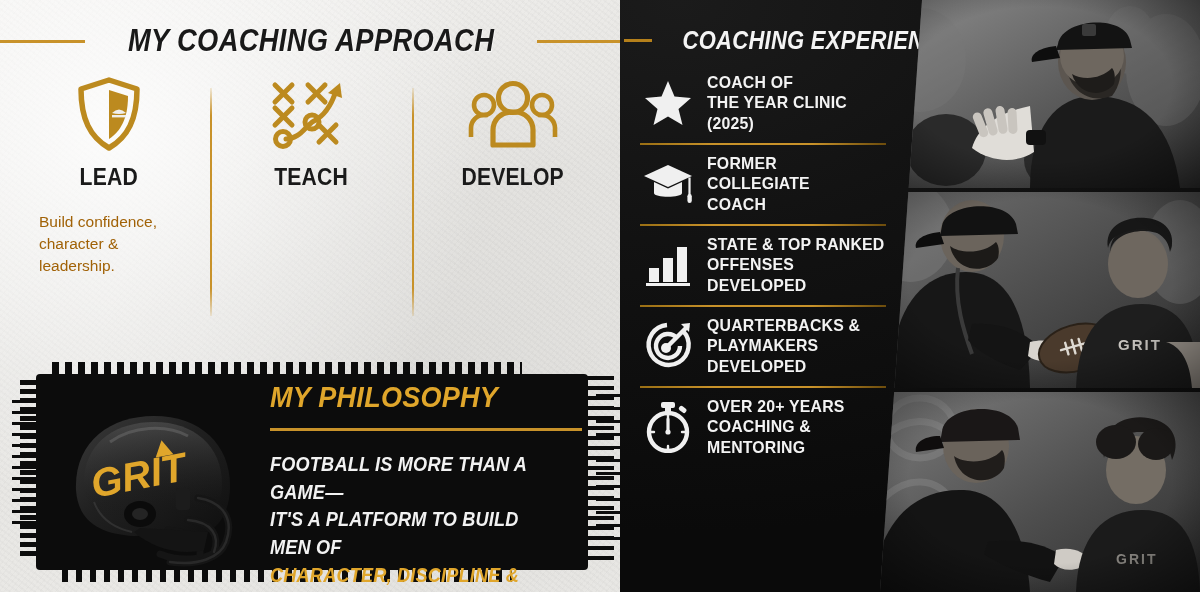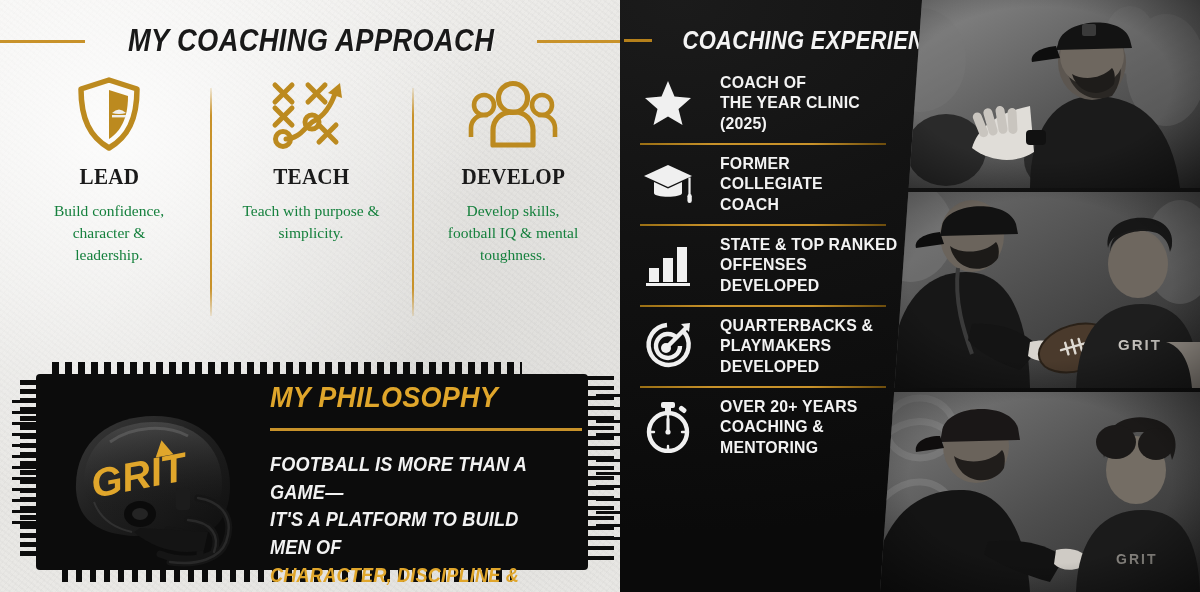--- a/index.html
+++ b/index.html
@@ -49,38 +49,37 @@
   }
 
   .pillars{
     position:absolute; left:8px; top:78px; width:606px; height:250px;
     display:flex;
   }
   .pillar{
     position:relative; flex:1 1 0;
     display:flex; flex-direction:column; align-items:center;
     padding:0 8px;
-    font-family:Liberation Serif, serif;
   }
   .pillar + .pillar::before{
     content:""; position:absolute; left:0; top:10px;
     width:2px; height:228px;
     background:linear-gradient(to bottom, rgba(200,146,42,.15), #c8922a 12%, #c8922a 88%, rgba(200,146,42,.15));
   }
   .p-icon{ height:72px; display:flex; align-items:center; justify-content:center; }
   .p-title{
     margin-top:14px;
     font-weight:700; font-size:23px; letter-spacing:.2px;
     color:#1a1a1a;
     transform:scaleX(.92);
   }
   .p-desc{
-    margin-top:10px;
+    margin-top:20px;
     font-size:15.5px; line-height:1.42;
-    color:#15803d; text-align:center;
+    color:#a16207; 
     max-width:140px;
   }
 
   
   .philosophy{
     position:absolute; left:22px; top:366px; width:580px; height:212px;
   }
   .phil-bg{
     position:absolute; left:14px; top:8px; width:552px; height:196px;
     background:#0c0c0c;
@@ -161,21 +160,21 @@
     font-size:25px; letter-spacing:.3px; color:#f4f4f4;
     transform:scaleX(.88); transform-origin:center;
     white-space:nowrap;
   }
 
   .exp-list{
     position:absolute; left:640px; top:62px; width:276px;
   }
   .exp-item{
     position:relative;
-    display:flex; align-items:center; gap:24px;
+    display:flex; align-items:center; gap:11px;
     height:81px;
   }
   .exp-item + .exp-item::before{
     content:""; position:absolute; left:0; top:0;
     width:246px; height:2px;
     background:linear-gradient(to right,#9a6f14,#c8922a 30%, #c8922a 70%, #6c4c0c);
   }
   .exp-ico{
     flex:0 0 auto; width:56px; height:52px;
     display:flex; align-items:center; justify-content:center;
@@ -245,40 +244,38 @@
               <line x1="53" y1="48" x2="70" y2="65"></line>
                 <line x1="70" y1="48" x2="53" y2="65"></line>
             </g>
             <path d="M20 62 C34 62 40 48 48 44 C60 38 66 26 70 14" fill="none" stroke="#bc8a1f" stroke-width="5" stroke-linecap="round"></path>
             <path d="M62 16 L74 6 L76 21 Z" fill="#bc8a1f"></path>
             <circle cx="17" cy="62" r="7.5" fill="none" stroke="#bc8a1f" stroke-width="5"></circle>
             <circle cx="46" cy="45" r="7" fill="none" stroke="#bc8a1f" stroke-width="5"></circle>
           </svg>
         </div>
         <div class="p-title">TEACH</div>
-        <div class="p-desc">Teach with purpose &amp; simplicity.</div>
       </div>
 
       <div class="pillar">
         <div class="p-icon">
           <svg width="92" height="70" viewBox="0 0 92 70">
             <g fill="none" stroke="#bc8a1f" stroke-width="4.6" stroke-linejoin="round">
               <circle cx="17" cy="26" r="10"></circle>
               <path d="M4 58 v-9 a13 13 0 0 1 13 -13 h4"></path>
               <circle cx="75" cy="26" r="10"></circle>
               <path d="M88 58 v-9 a13 13 0 0 0 -13 -13 h-4"></path>
             </g>
             <g fill="none" stroke="#bc8a1f" stroke-width="5.2" stroke-linejoin="round">
               <circle cx="46" cy="19" r="14.5"></circle>
               <path d="M26 66 v-15 a18 18 0 0 1 18 -18 h4 a18 18 0 0 1 18 18 v15 z"></path>
             </g>
           </svg>
         </div>
         <div class="p-title">DEVELOP</div>
-        <div class="p-desc">Develop skills, football IQ &amp; mental toughness.</div>
       </div>
 
     </div>
 
     <div class="philosophy">
       <div class="phil-bg"></div>
       <div class="brush brush-left"></div>
       <div class="brush brush-left2"></div>
       <div class="brush brush-top"></div>
       <div class="brush brush-bottom"></div>

